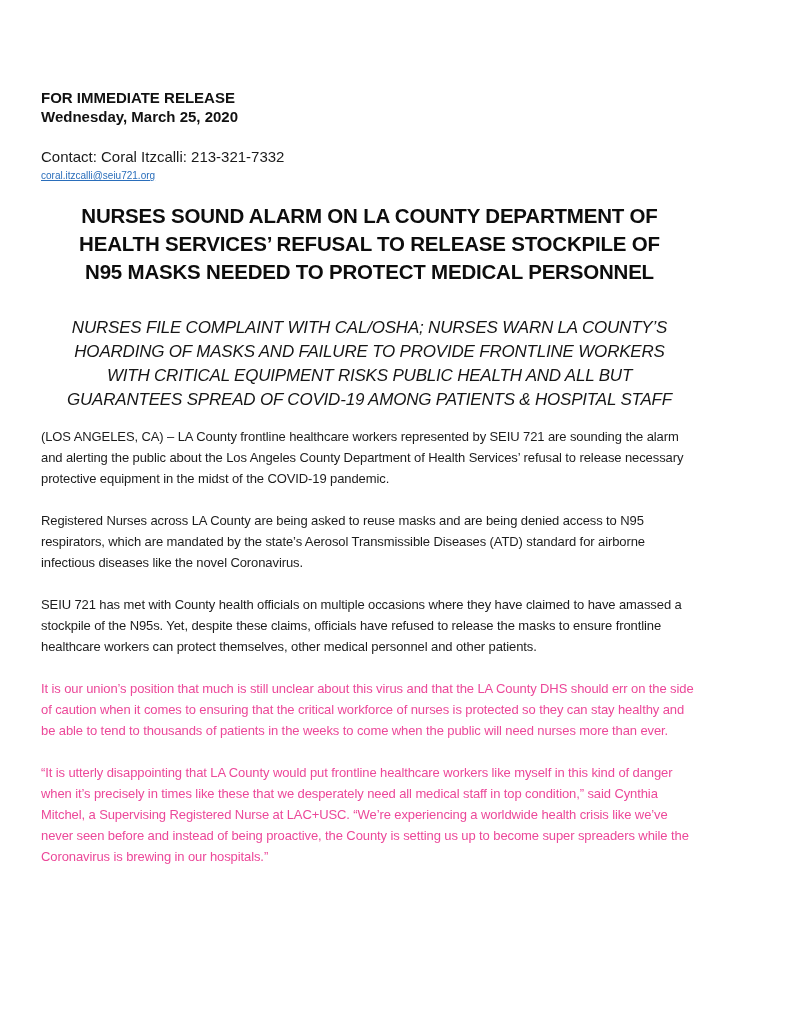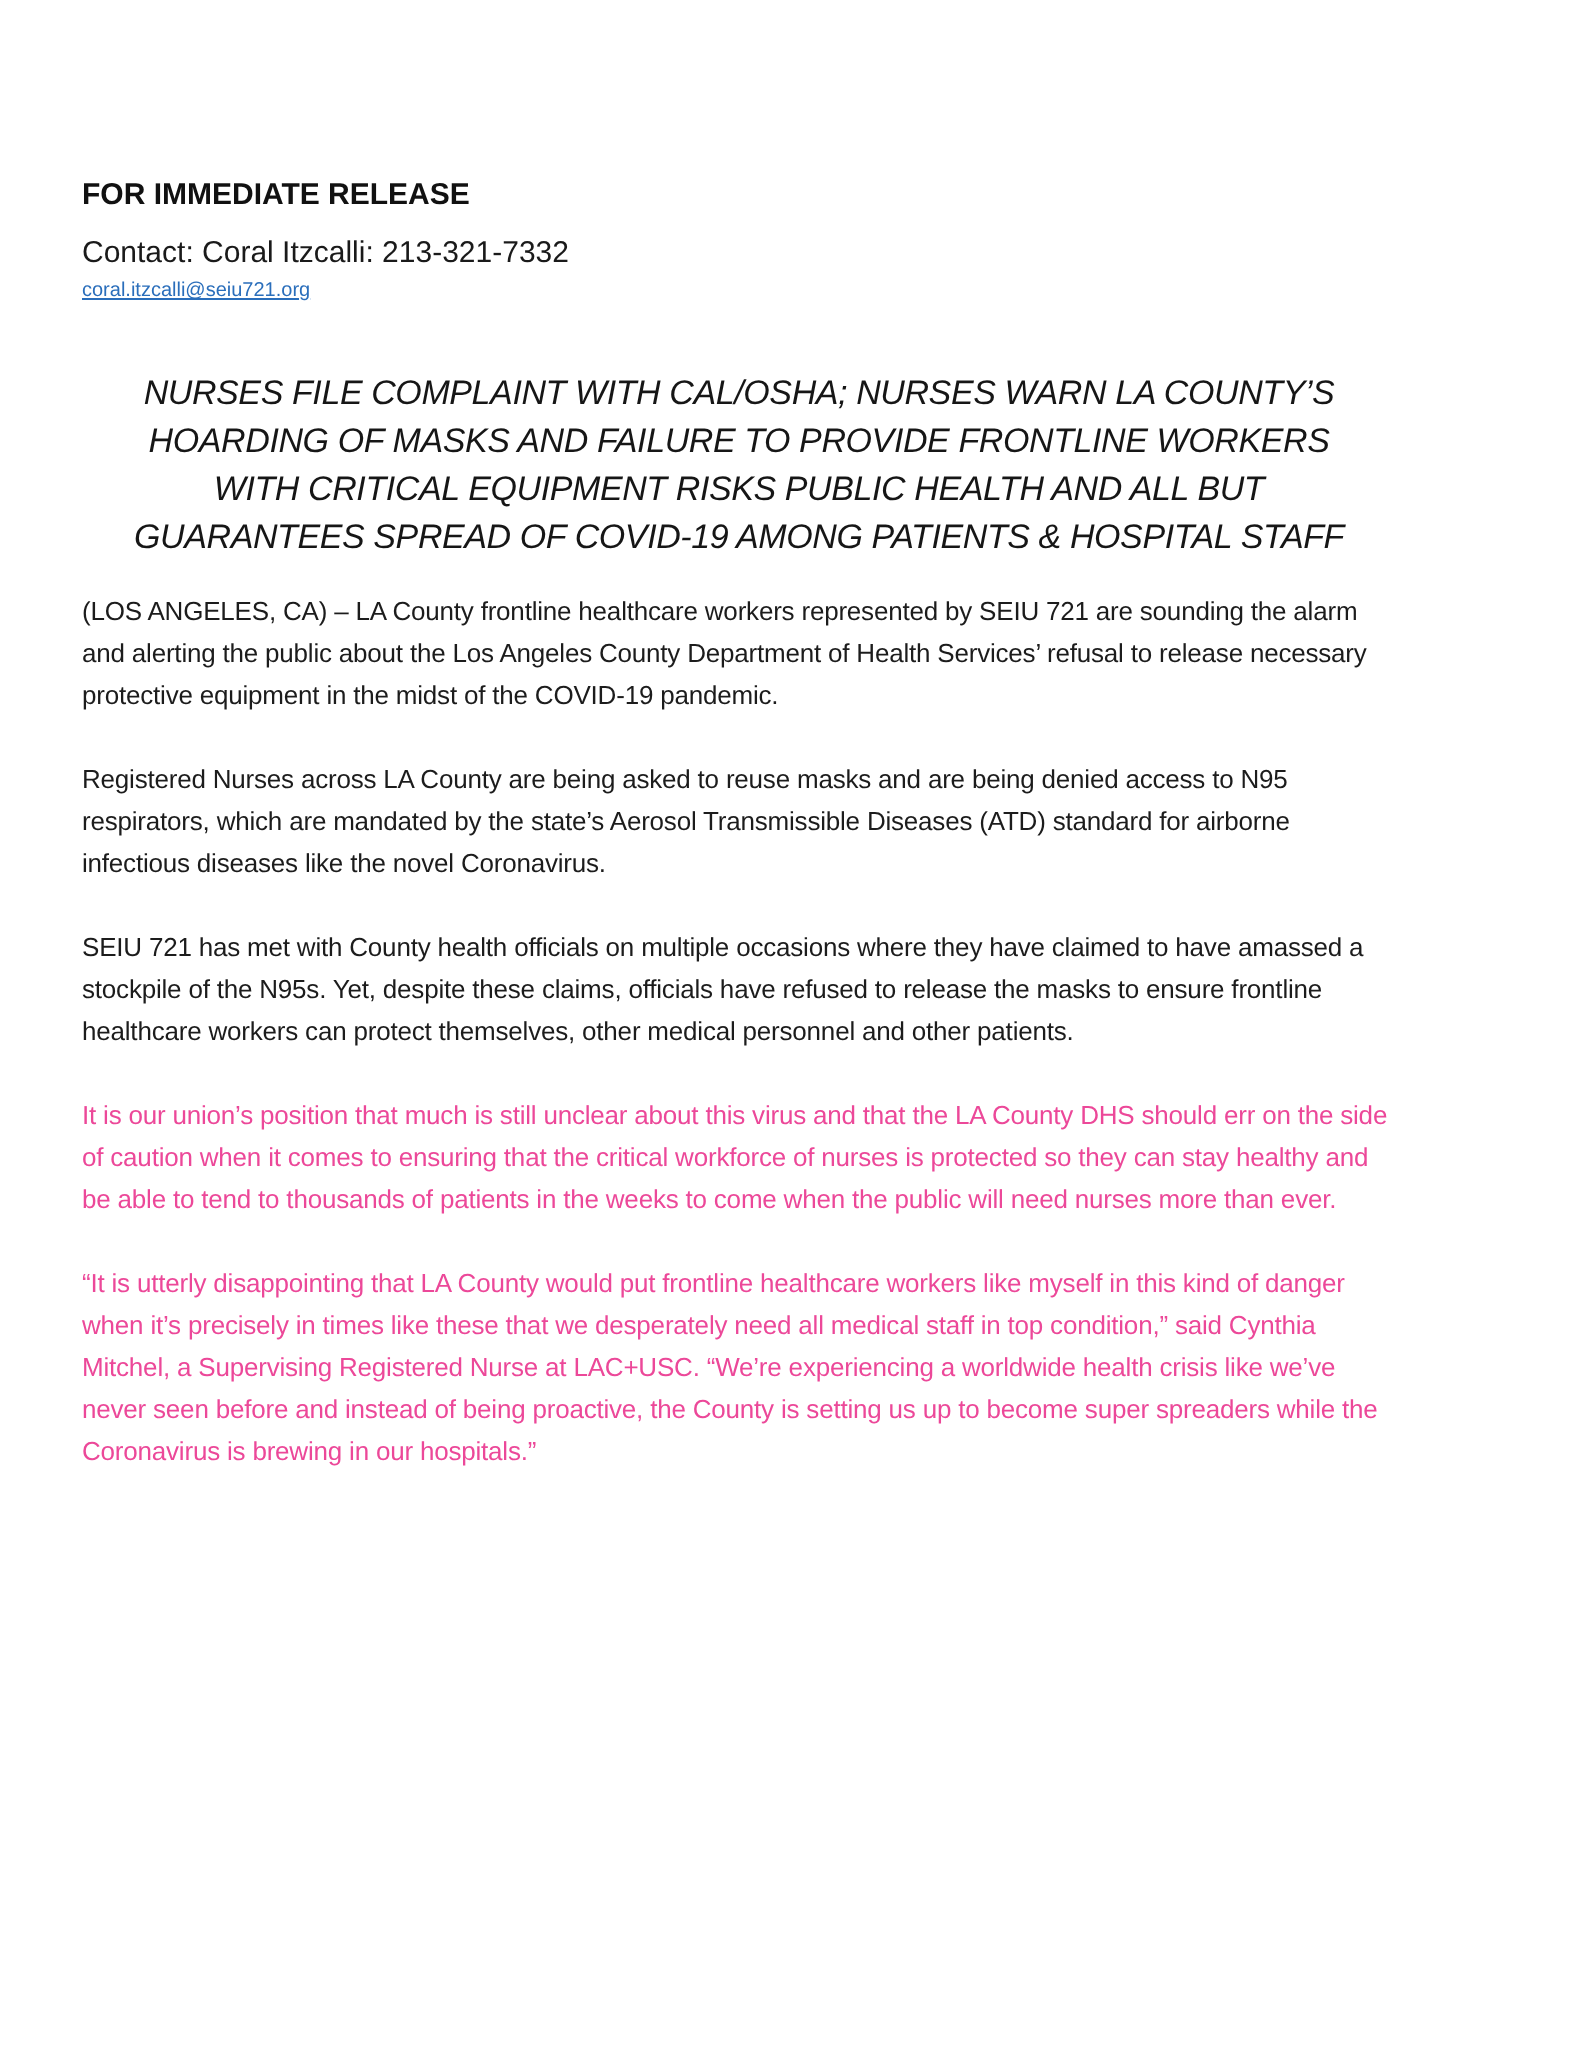--- a/index.html
+++ b/index.html
@@ -19,21 +19,21 @@
     overflow: hidden;
   }
   .release-tag,
   .date-line {
     font-size: 15px;
     line-height: 19px;
     font-weight: bold;
     color: #111111;
   }
   .contact-line {
-    margin-top: 10px;
+    margin-top: 21px;
     font-size: 15px;
     line-height: 19px;
     color: #1a1a1a;
   }
   .email-line {
     font-size: 10px;
     line-height: 19px;
   }
   .email-link {
     color: #2a6ebb;
@@ -74,27 +74,29 @@
     color: #ec4899;
   }
 </style>
 </head>
 <body>
 
 <div class="page">
 
   <div class="release-tag">FOR IMMEDIATE RELEASE</div>
 
+  <div class="date-line">Wednesday, March 25, 2020</div>
 
   <div class="contact-line">Contact: Coral Itzcalli: 213-321-7332</div>
 
   <div class="email-line">
     <a class="email-link" href="#">coral.itzcalli@seiu721.org</a>
   </div>
 
+  <h1 class="headline">NURSES SOUND ALARM ON LA COUNTY DEPARTMENT OF HEALTH SERVICES’ REFUSAL TO RELEASE STOCKPILE OF N95 MASKS NEEDED TO PROTECT MEDICAL PERSONNEL</h1>
 
   <div class="subheadline">NURSES FILE COMPLAINT WITH CAL/OSHA; NURSES WARN LA COUNTY’S HOARDING OF MASKS AND FAILURE TO PROVIDE FRONTLINE WORKERS WITH CRITICAL EQUIPMENT RISKS PUBLIC HEALTH AND ALL BUT GUARANTEES SPREAD OF COVID-19 AMONG PATIENTS &amp; HOSPITAL STAFF</div>
 
   <div class="body-copy">
     <p class="para">(LOS ANGELES, CA) – LA County frontline healthcare workers represented by SEIU 721 are sounding the alarm and alerting the public about the Los Angeles County Department of Health Services’ refusal to release necessary protective equipment in the midst of the COVID-19 pandemic.</p>
     <p class="para">Registered Nurses across LA County are being asked to reuse masks and are being denied access to N95 respirators, which are mandated by the state’s Aerosol Transmissible Diseases (ATD) standard for airborne infectious diseases like the novel Coronavirus.</p>
     <p class="para">SEIU 721 has met with County health officials on multiple occasions where they have claimed to have amassed a stockpile of the N95s. Yet, despite these claims, officials have refused to release the masks to ensure frontline healthcare workers can protect themselves, other medical personnel and other patients.</p>
     <p class="para lighter">It is our union’s position that much is still unclear about this virus and that the LA County DHS should err on the side of caution when it comes to ensuring that the critical workforce of nurses is protected so they can stay healthy and be able to tend to thousands of patients in the weeks to come when the public will need nurses more than ever.</p>
     <p class="para lighter">“It is utterly disappointing that LA County would put frontline healthcare workers like myself in this kind of danger when it’s precisely in times like these that we desperately need all medical staff in top condition,” said Cynthia Mitchel, a Supervising Registered Nurse at LAC+USC. “We’re experiencing a worldwide health crisis like we’ve never seen before and instead of being proactive, the County is setting us up to become super spreaders while the Coronavirus is brewing in our hospitals.”</p>
   </div>

